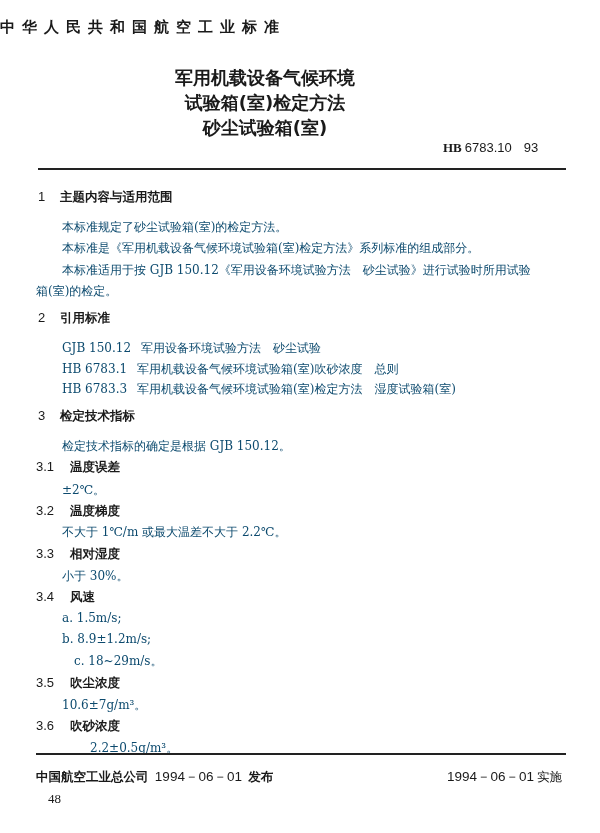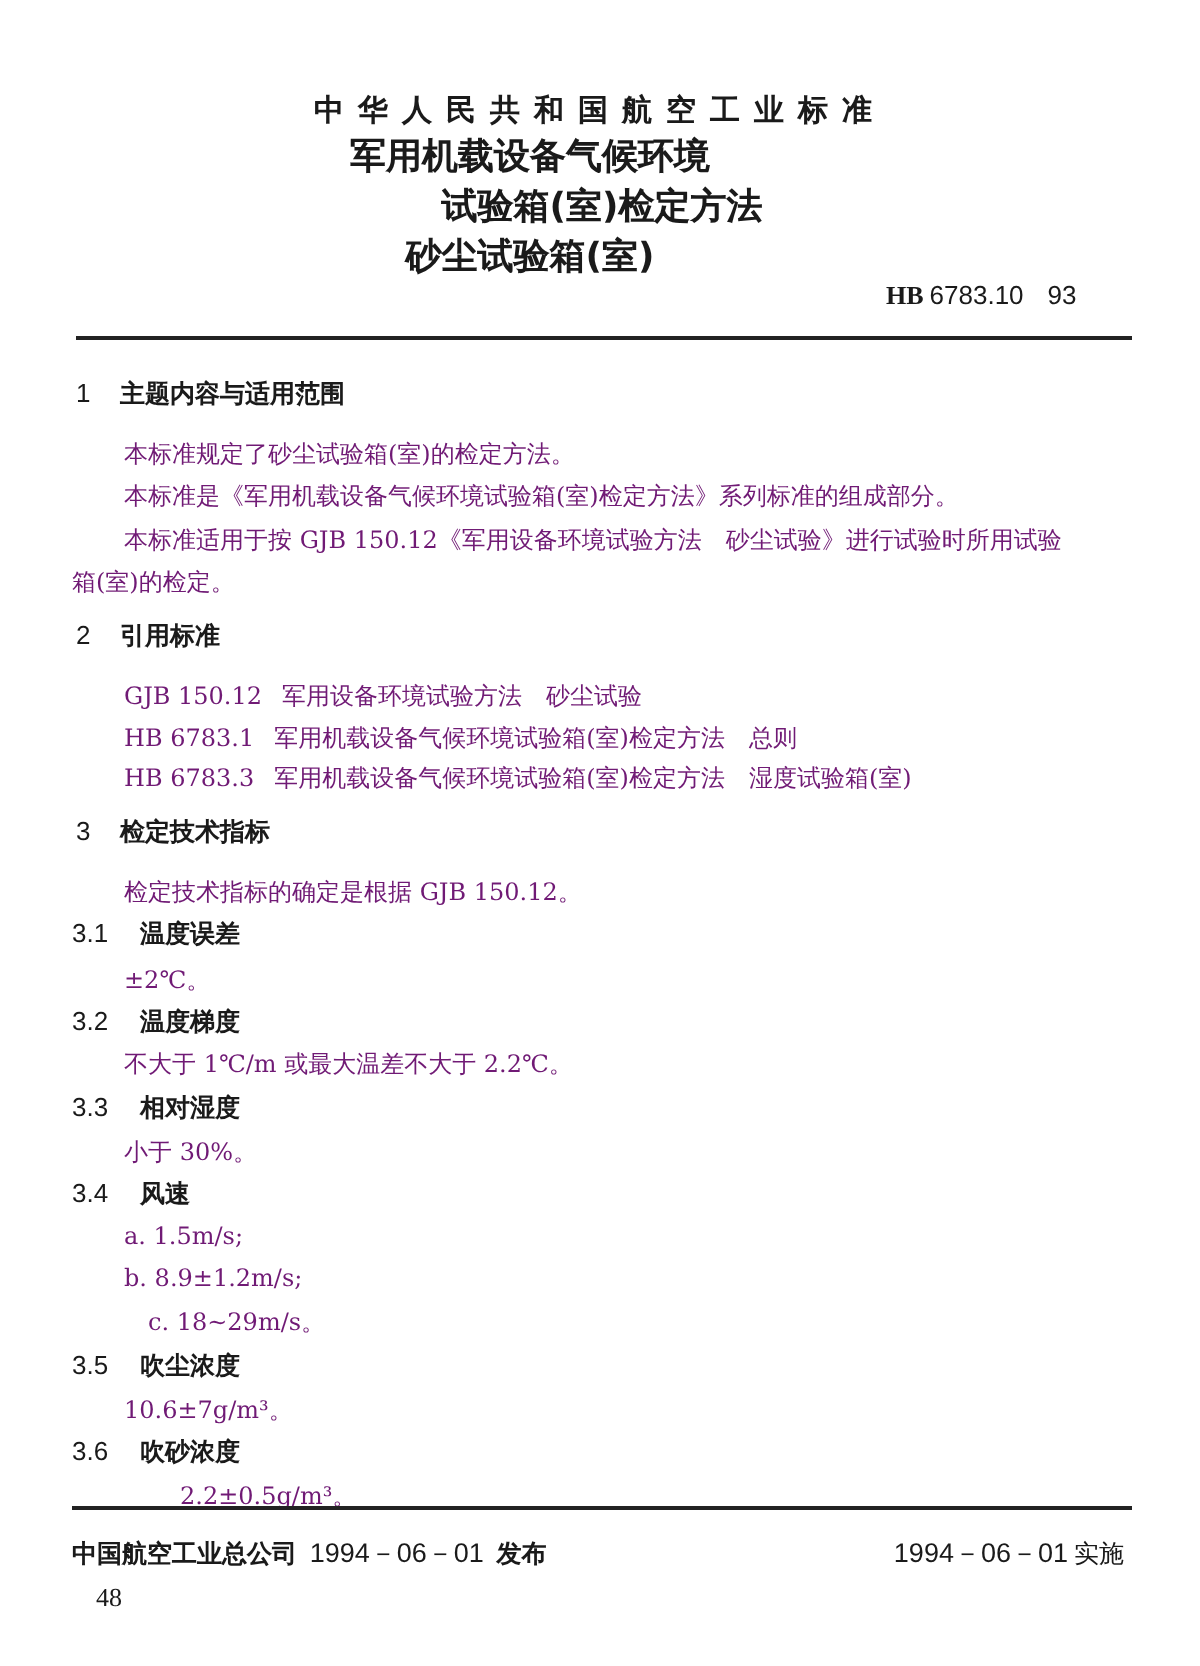--- a/index.html
+++ b/index.html
@@ -3,61 +3,61 @@
 <meta charset="utf-8">
 <style>
   html, body { margin: 0; padding: 0; background: #ffffff; }
   body {
     width: 600px; height: 833px; position: relative; overflow: hidden;
     font-family: "DejaVu Serif", "Liberation Serif", serif;
     color: #1a1a1a;
   }
   .abs { position: absolute; white-space: nowrap; }
   .header {
-    top: 18px; left: 0; width: 600px; text-align: center;
+    top: 18px; left: 0; width: 600px; text-align: left;
     font-family: "DejaVu Sans", sans-serif; font-weight: bold;
-    font-size: 15px; letter-spacing: 7px; margin-top: 28px;
+    font-size: 15px; letter-spacing: 7px;
   }
   .title-line {
     left: 0; width: 530px; text-align: center;
     font-family: "DejaVu Sans", sans-serif; font-weight: bold; font-size: 18px;
   }
   .std-code {
     top: 140px; left: 443px; font-family: "Liberation Sans", sans-serif; font-size: 13px;
   }
   .std-code .hb { font-family: "Liberation Serif", serif; font-weight: bold; margin-right: 3px; }
   .std-code .yr { margin-left: 12px; }
   .rule { position: absolute; height: 1.5px; background: #222; }
   .sec {
     left: 38px; font-family: "DejaVu Sans", sans-serif; font-weight: bold; font-size: 12.5px;
   }
   .sec .num { display: inline-block; width: 22px; font-weight: normal; font-family: "Liberation Sans", sans-serif; font-size: 13px; }
   .sub {
     left: 36px; font-family: "DejaVu Sans", sans-serif; font-weight: bold; font-size: 12.5px;
   }
   .sub .num { display: inline-block; width: 34px; font-weight: normal; font-family: "Liberation Sans", sans-serif; font-size: 13px; }
-  .para { font-size: 12px; color: #701a75; }
+  .para { font-size: 12px; color: #0c4a6e; }
   .ref .code { display: inline-block; margin-right: 10px; }
   .footer-left {
     top: 768px; left: 36px; font-family: "DejaVu Sans", sans-serif; font-weight: bold; font-size: 12.5px;
   }
   .footer-left .date { font-family: "Liberation Sans", sans-serif; font-weight: normal; font-size: 13.5px; margin: 0 2px; }
   .footer-right {
     top: 768px; right: 38px; font-family: "Liberation Sans", sans-serif; font-size: 13.5px;
   }
   .footer-right .label { font-family: "DejaVu Sans", sans-serif; font-size: 12.5px; margin-left: 3px; }
   .page-num { top: 791px; left: 48px; font-size: 13px; font-family: "Liberation Serif", serif; }
 </style>
 </head>
 <body>
 
 <div class="abs header">中华人民共和国航空工业标准</div>
 
 <div class="abs title-line" style="top:66px;">军用机载设备气候环境</div>
-<div class="abs title-line" style="top:91px;padding-left:36px;">试验箱(室)检定方法</div>
+<div class="abs title-line" style="top:91px;">试验箱(室)检定方法</div>
 <div class="abs title-line" style="top:116px;">砂尘试验箱(室)</div>
 
 <div class="abs std-code">
   <span class="hb">HB</span><span>6783.10</span><span class="yr">93</span>
 </div>
 
 <div class="rule" style="top:168px; left:38px; width:528px;"></div>
 
 <div class="abs sec" style="top:189px;">
   <span class="num">1</span><span>主题内容与适用范围</span>
@@ -67,21 +67,21 @@
 <div class="abs para" style="top:262px; left:62px;">本标准适用于按 GJB 150.12《军用设备环境试验方法　砂尘试验》进行试验时所用试验</div>
 <div class="abs para" style="top:283px; left:36px;">箱(室)的检定。</div>
 
 <div class="abs sec" style="top:310px;">
   <span class="num">2</span><span>引用标准</span>
 </div>
 <div class="abs para ref" style="top:340px; left:62px;">
   <span class="code">GJB 150.12</span><span>军用设备环境试验方法　砂尘试验</span>
 </div>
 <div class="abs para ref" style="top:361px; left:62px;">
-  <span class="code">HB 6783.1</span><span>军用机载设备气候环境试验箱(室)检定方法　总则</span>
+  <span class="code">HB 6783.1</span><span>军用机载设备气候环境试验箱(室)吹砂浓度　总则</span>
 </div>
 <div class="abs para ref" style="top:381px; left:62px;">
   <span class="code">HB 6783.3</span><span>军用机载设备气候环境试验箱(室)检定方法　湿度试验箱(室)</span>
 </div>
 
 <div class="abs sec" style="top:408px;">
   <span class="num">3</span><span>检定技术指标</span>
 </div>
 <div class="abs para" style="top:438px; left:62px;">检定技术指标的确定是根据 GJB 150.12。</div>
 

